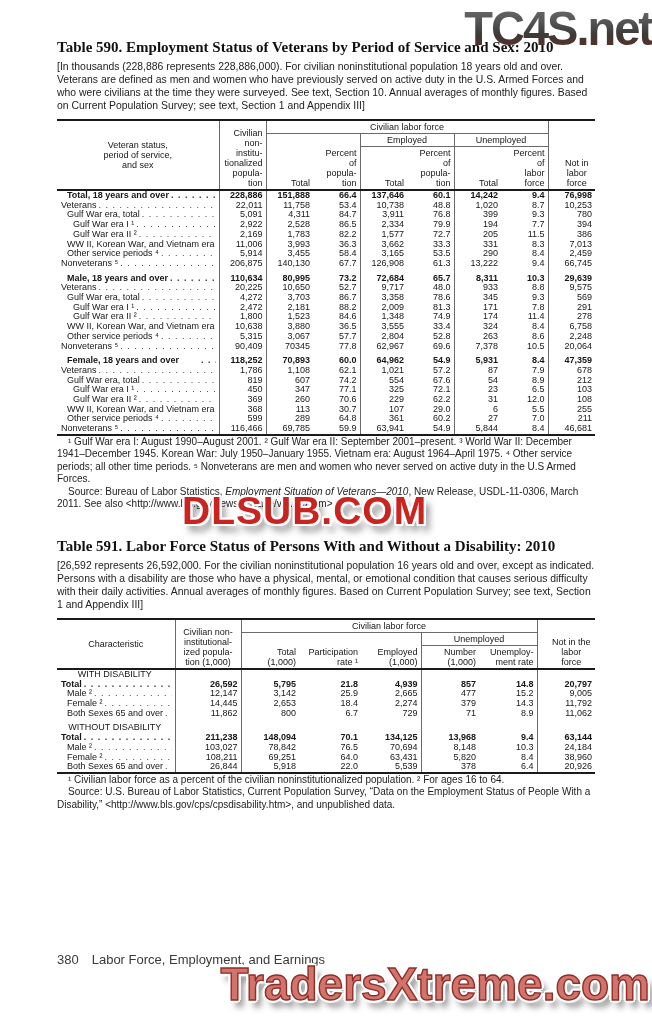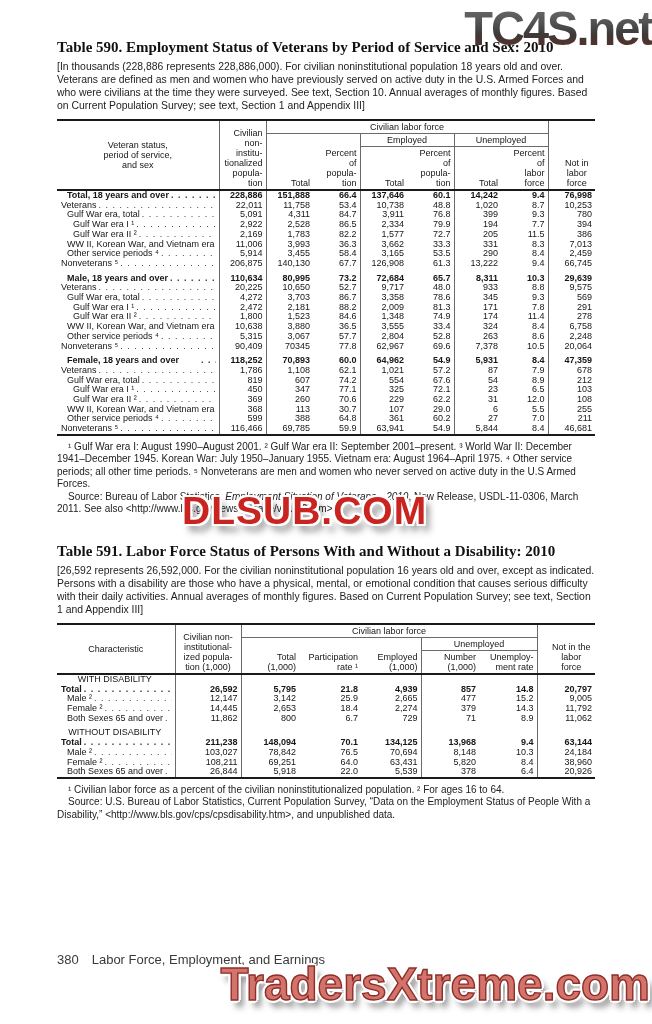--- a/index.html
+++ b/index.html
@@ -4,21 +4,21 @@
 <style>
   * { margin:0; padding:0; box-sizing:border-box; }
   body { background:#e8e8e8; font-family:"Liberation Sans","DejaVu Sans",sans-serif; }
   .page { position:relative; width:652px; height:1024px; background:#fff; overflow:hidden; color:#1c1c1c; }
   .content { position:absolute; left:57px; top:38px; width:538px; }
 
   
   .t-title { font-family:"Liberation Serif","DejaVu Serif",serif; font-weight:bold; font-size:15px; line-height:18px; color:#111; margin-bottom:4px; }
   .headnote { font-size:10.4px; line-height:13px; margin-bottom:7px; color:#222; }
   .fn { font-size:10px; line-height:12.5px; color:#222; text-indent:11px; }
-  .fnblock { margin-top:5px; }
+  .fnblock { }
 
   
   table.dtable { width:538px; table-layout:fixed; border-collapse:collapse;
     border-top:2px solid #1a1a1a; border-bottom:2px solid #1a1a1a;
     font-size:9px; color:#161616; }
   .dtable th { font-weight:normal; font-size:9px; line-height:10px; padding:1px 3px; }
   .dtable td { padding:0 3px 0 0; line-height:9.7px; white-space:nowrap; overflow:hidden; }
   .pre { white-space:pre-line; }
   .vl { border-left:1px solid #6a6a6a; }
   .hb { border-bottom:2px solid #1a1a1a; }
@@ -501,21 +501,21 @@
               <td class="num vl">255</td>
             </tr>
             <tr>
               <td class="c-label">
                 <div class="lw" style="padding-left: 6px;">
                   <span class="lbl">Other service periods ⁴</span>
                   <span class="leader"></span>
                 </div>
               </td>
               <td class="num vl">599</td>
-              <td class="num vl">388</td>
+              <td class="num vl">289</td>
               <td class="num">64.8</td>
               <td class="num vl">361</td>
               <td class="num">60.2</td>
               <td class="num vl">27</td>
               <td class="num">7.0</td>
               <td class="num vl">211</td>
             </tr>
             <tr>
               <td class="c-label">
                 <div class="lw" style="padding-left: 0px;">

